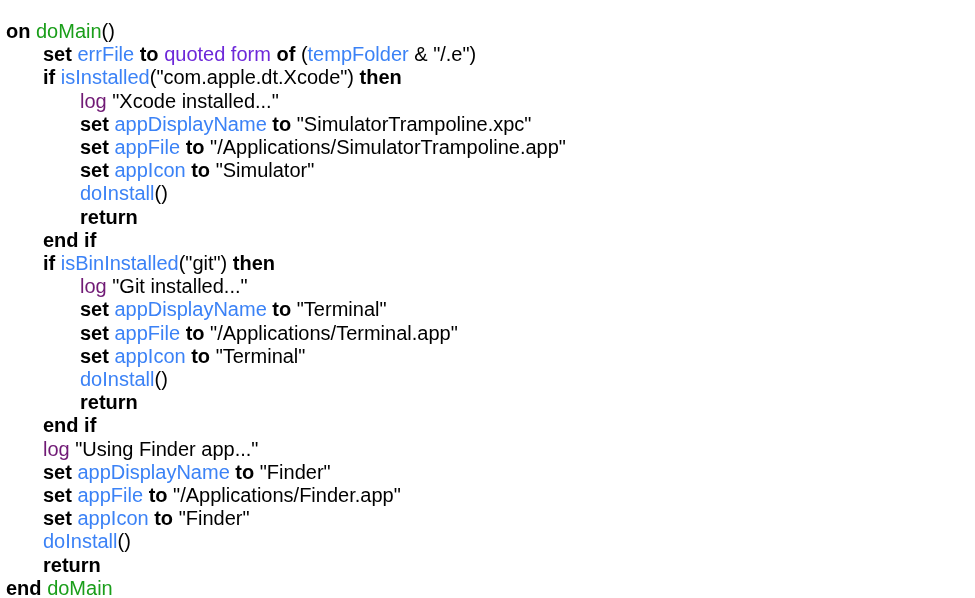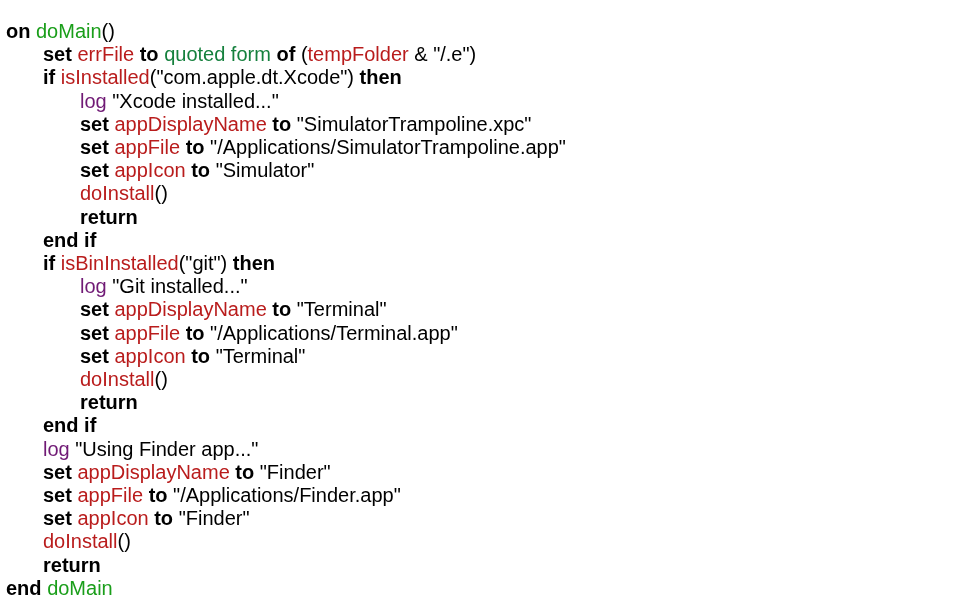--- a/index.html
+++ b/index.html
@@ -19,23 +19,23 @@
     font-size: 20px;
     line-height: 23.2px;
     color: #000000;
     white-space: pre;
   }
   .line {
     white-space: pre;
   }
   .tok { white-space: pre; }
   .kw      { color: #000000; font-weight: bold; }
-  .ident   { color: #b91c1c; }
+  .ident   { color: #3b82f6; }
   .handler { color: #1a9e1a; }
   .builtin { color: #701a75; }
-  .special { color: #15803d; }
+  .special { color: #6d28d9; }
   .str     { color: #000000; }
   .plain   { color: #000000; }
 </style>
 </head>
 <body>
 
 <div id="code-listing"><div class="line" style="padding-left: 0px;"><span class="tok kw">on </span><span class="tok handler">doMain</span><span class="tok plain">()</span></div><div class="line" style="padding-left: 37px;"><span class="tok kw">set </span><span class="tok ident">errFile</span><span class="tok kw"> to </span><span class="tok special">quoted form</span><span class="tok kw"> of </span><span class="tok plain">(</span><span class="tok ident">tempFolder</span><span class="tok plain"> &amp; "/.e")</span></div><div class="line" style="padding-left: 37px;"><span class="tok kw">if </span><span class="tok ident">isInstalled</span><span class="tok plain">("com.apple.dt.Xcode") </span><span class="tok kw">then</span></div><div class="line" style="padding-left: 74px;"><span class="tok builtin">log</span><span class="tok str"> "Xcode installed..."</span></div><div class="line" style="padding-left: 74px;"><span class="tok kw">set </span><span class="tok ident">appDisplayName</span><span class="tok kw"> to </span><span class="tok str">"SimulatorTrampoline.xpc"</span></div><div class="line" style="padding-left: 74px;"><span class="tok kw">set </span><span class="tok ident">appFile</span><span class="tok kw"> to </span><span class="tok str">"/Applications/SimulatorTrampoline.app"</span></div><div class="line" style="padding-left: 74px;"><span class="tok kw">set </span><span class="tok ident">appIcon</span><span class="tok kw"> to </span><span class="tok str">"Simulator"</span></div><div class="line" style="padding-left: 74px;"><span class="tok ident">doInstall</span><span class="tok plain">()</span></div><div class="line" style="padding-left: 74px;"><span class="tok kw">return</span></div><div class="line" style="padding-left: 37px;"><span class="tok kw">end if</span></div><div class="line" style="padding-left: 37px;"><span class="tok kw">if </span><span class="tok ident">isBinInstalled</span><span class="tok plain">("git") </span><span class="tok kw">then</span></div><div class="line" style="padding-left: 74px;"><span class="tok builtin">log</span><span class="tok str"> "Git installed..."</span></div><div class="line" style="padding-left: 74px;"><span class="tok kw">set </span><span class="tok ident">appDisplayName</span><span class="tok kw"> to </span><span class="tok str">"Terminal"</span></div><div class="line" style="padding-left: 74px;"><span class="tok kw">set </span><span class="tok ident">appFile</span><span class="tok kw"> to </span><span class="tok str">"/Applications/Terminal.app"</span></div><div class="line" style="padding-left: 74px;"><span class="tok kw">set </span><span class="tok ident">appIcon</span><span class="tok kw"> to </span><span class="tok str">"Terminal"</span></div><div class="line" style="padding-left: 74px;"><span class="tok ident">doInstall</span><span class="tok plain">()</span></div><div class="line" style="padding-left: 74px;"><span class="tok kw">return</span></div><div class="line" style="padding-left: 37px;"><span class="tok kw">end if</span></div><div class="line" style="padding-left: 37px;"><span class="tok builtin">log</span><span class="tok str"> "Using Finder app..."</span></div><div class="line" style="padding-left: 37px;"><span class="tok kw">set </span><span class="tok ident">appDisplayName</span><span class="tok kw"> to </span><span class="tok str">"Finder"</span></div><div class="line" style="padding-left: 37px;"><span class="tok kw">set </span><span class="tok ident">appFile</span><span class="tok kw"> to </span><span class="tok str">"/Applications/Finder.app"</span></div><div class="line" style="padding-left: 37px;"><span class="tok kw">set </span><span class="tok ident">appIcon</span><span class="tok kw"> to </span><span class="tok str">"Finder"</span></div><div class="line" style="padding-left: 37px;"><span class="tok ident">doInstall</span><span class="tok plain">()</span></div><div class="line" style="padding-left: 37px;"><span class="tok kw">return</span></div><div class="line" style="padding-left: 0px;"><span class="tok kw">end </span><span class="tok handler">doMain</span></div></div>
 
 </body></html>

